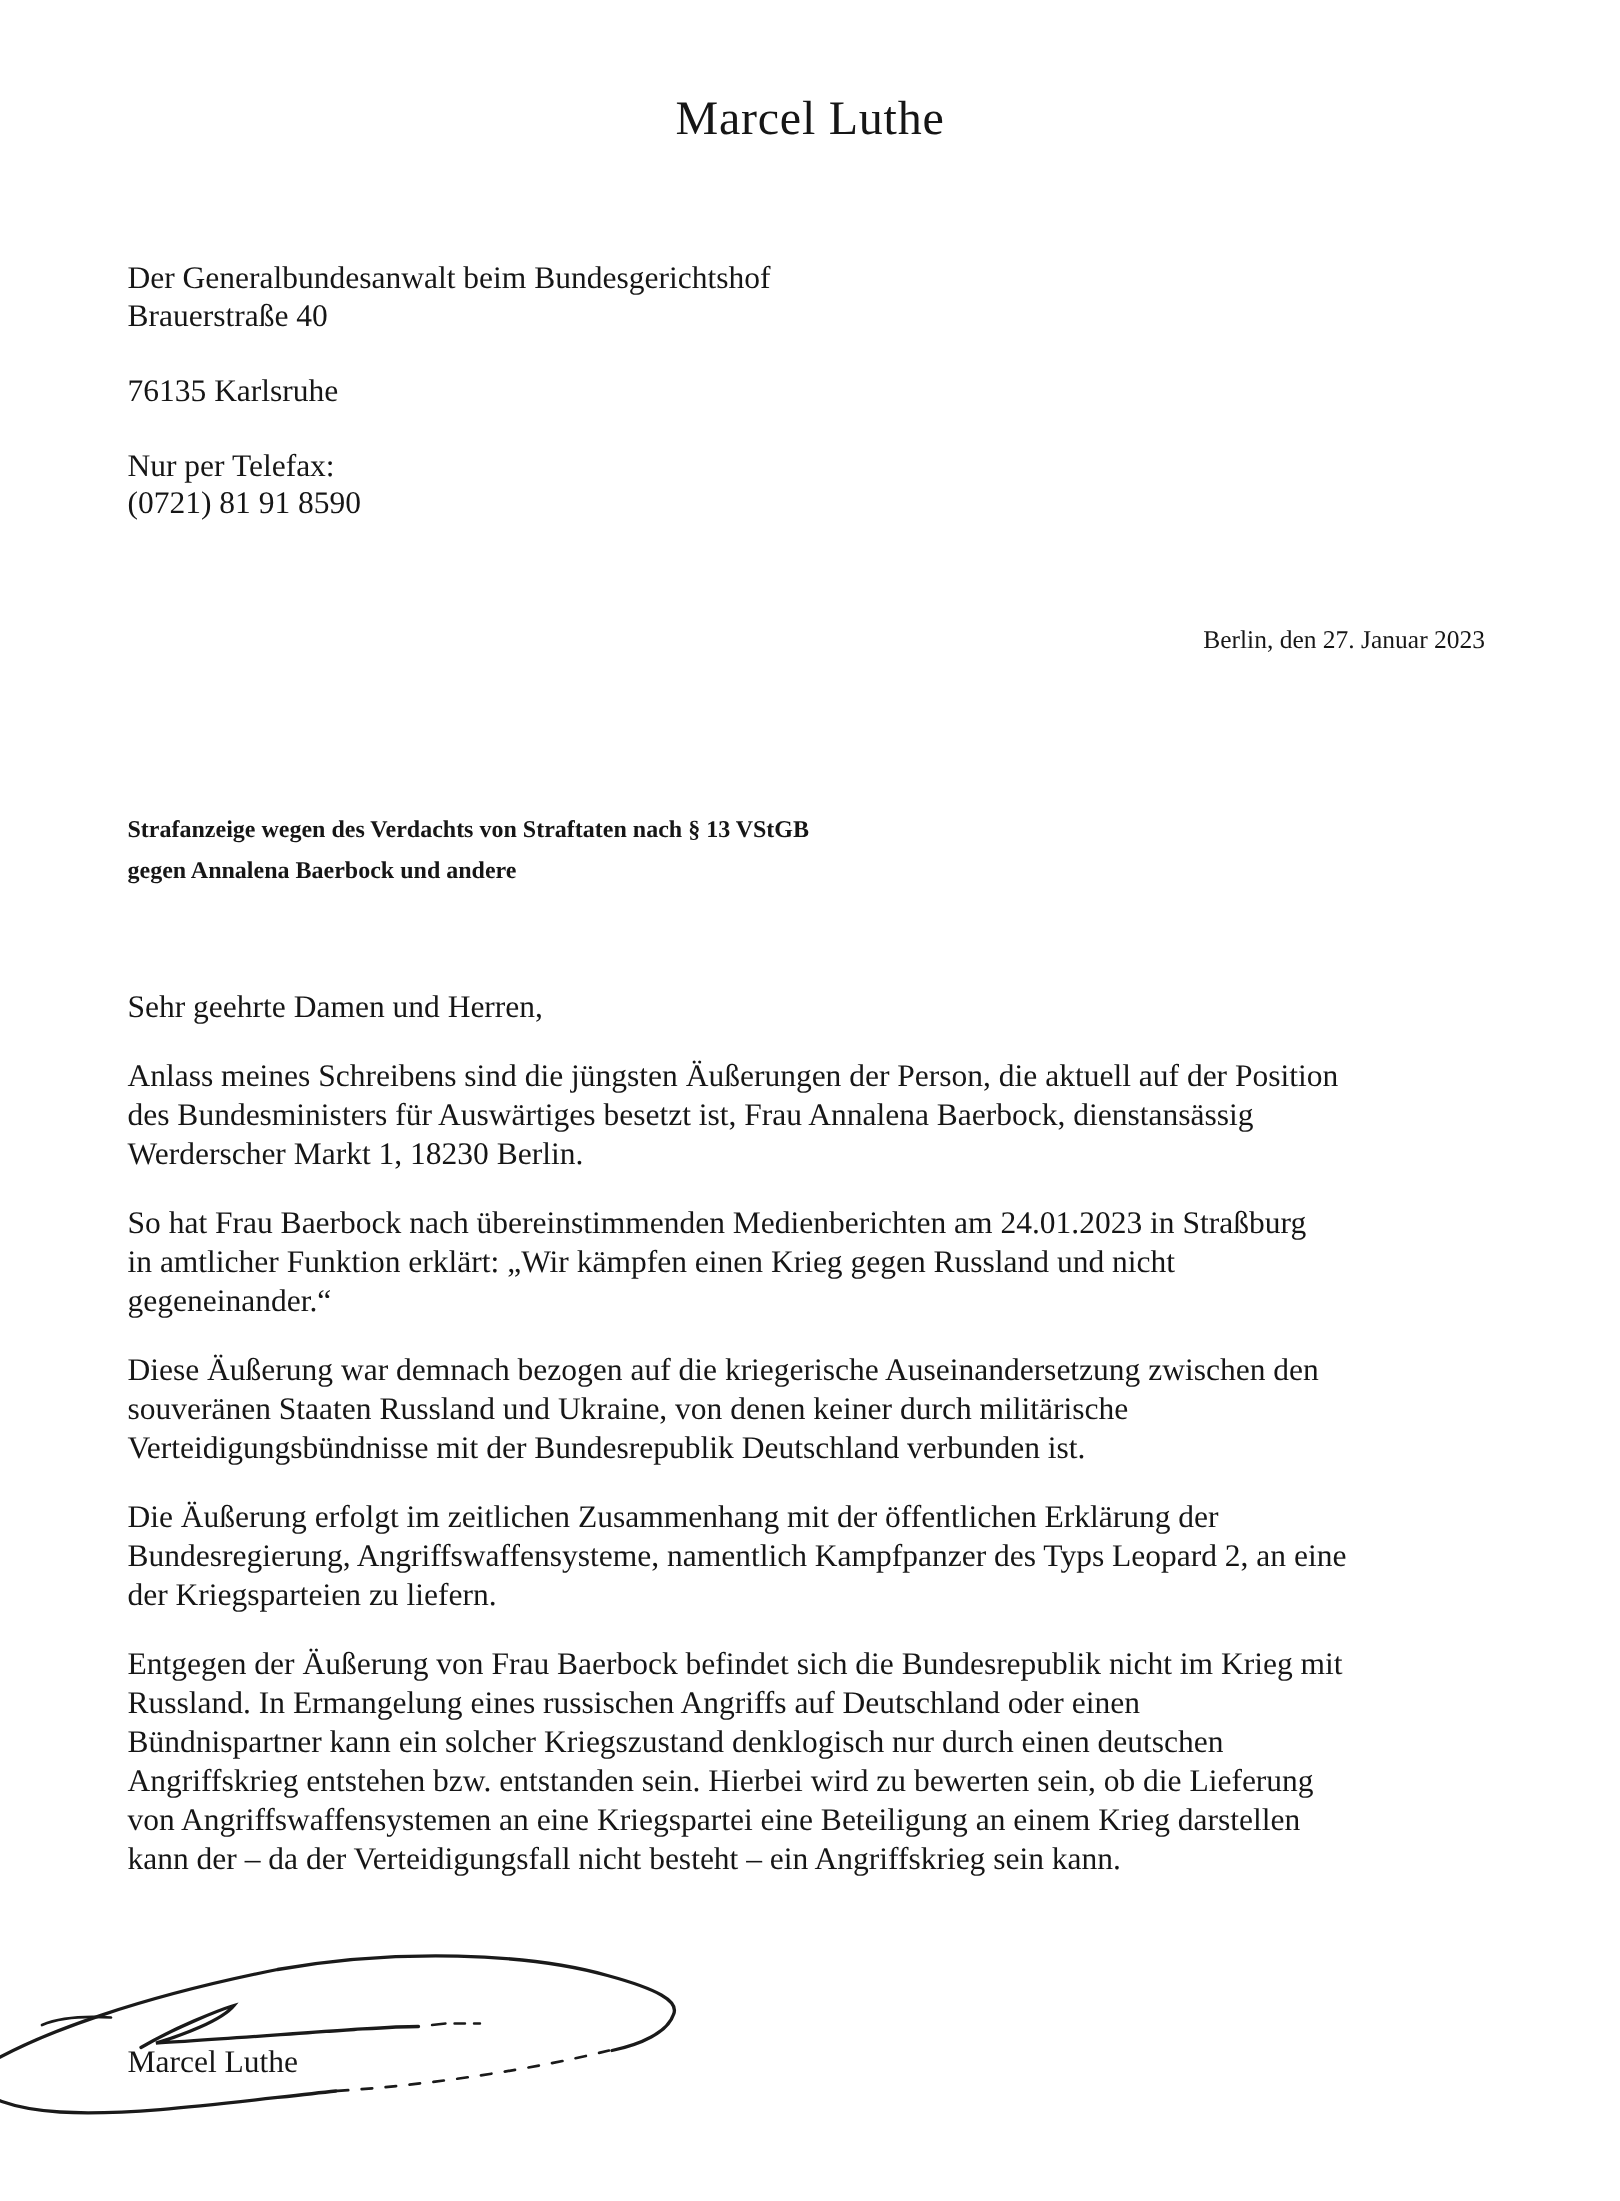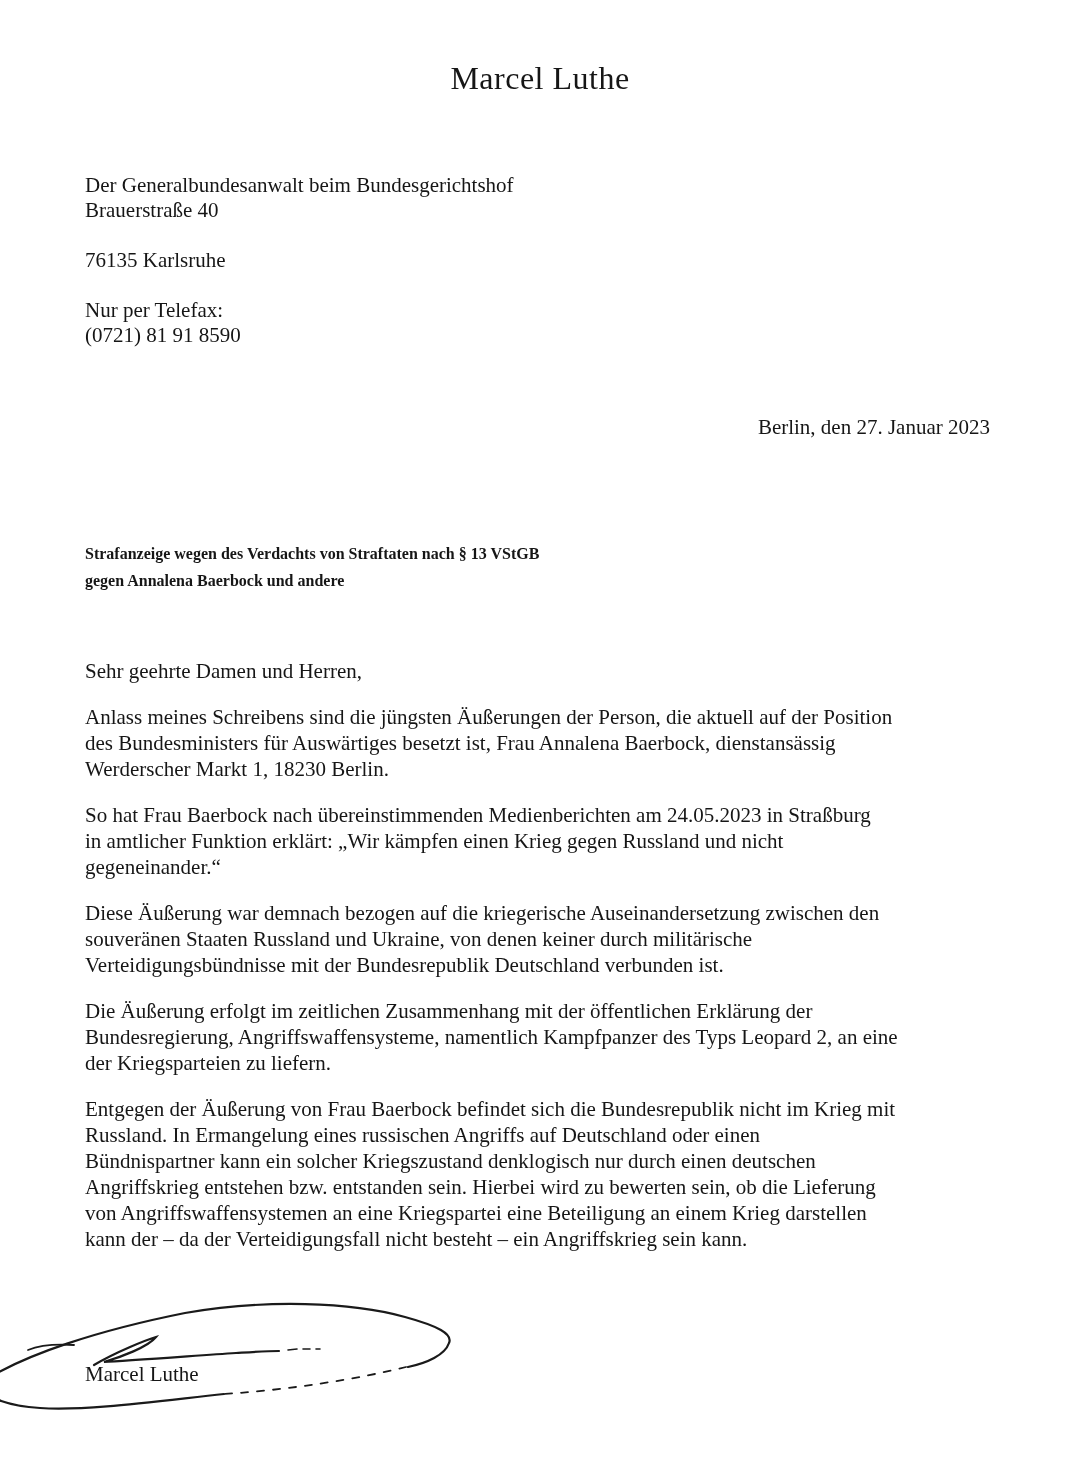--- a/index.html
+++ b/index.html
@@ -33,21 +33,21 @@
     font-size: 21px;
     line-height: 25px;
     white-space: pre-line;
   }
   .date-line {
     position: absolute;
     top: 414px;
     left: 85px;
     width: 905px;
     text-align: right;
-    font-size: 21px;
+    font-size: 17px;
     line-height: 26px;
   }
   .subject-block {
     position: absolute;
     top: 540px;
     left: 85px;
     width: 915px;
     font-size: 16px;
     line-height: 27px;
     font-weight: bold;
@@ -99,21 +99,21 @@
   <div class="date-line">Berlin, den 27. Januar 2023</div>
 
   <div class="subject-block">Strafanzeige wegen des Verdachts von Straftaten nach § 13 VStGB
 gegen Annalena Baerbock und andere</div>
 
   <div class="body-flow">
     <p>Sehr geehrte Damen und Herren,</p>
     <p>Anlass meines Schreibens sind die jüngsten Äußerungen der Person, die aktuell auf der Position
 des Bundesministers für Auswärtiges besetzt ist, Frau Annalena Baerbock, dienstansässig
 Werderscher Markt 1, 18230 Berlin.</p>
-    <p>So hat Frau Baerbock nach übereinstimmenden Medienberichten am 24.05.2023 in Straßburg
+    <p>So hat Frau Baerbock nach übereinstimmenden Medienberichten am 24.01.2023 in Straßburg
 in amtlicher Funktion erklärt: „Wir kämpfen einen Krieg gegen Russland und nicht
 gegeneinander.“</p>
     <p>Diese Äußerung war demnach bezogen auf die kriegerische Auseinandersetzung zwischen den
 souveränen Staaten Russland und Ukraine, von denen keiner durch militärische
 Verteidigungsbündnisse mit der Bundesrepublik Deutschland verbunden ist.</p>
     <p>Die Äußerung erfolgt im zeitlichen Zusammenhang mit der öffentlichen Erklärung der
 Bundesregierung, Angriffswaffensysteme, namentlich Kampfpanzer des Typs Leopard 2, an eine
 der Kriegsparteien zu liefern.</p>
     <p>Entgegen der Äußerung von Frau Baerbock befindet sich die Bundesrepublik nicht im Krieg mit
 Russland. In Ermangelung eines russischen Angriffs auf Deutschland oder einen

